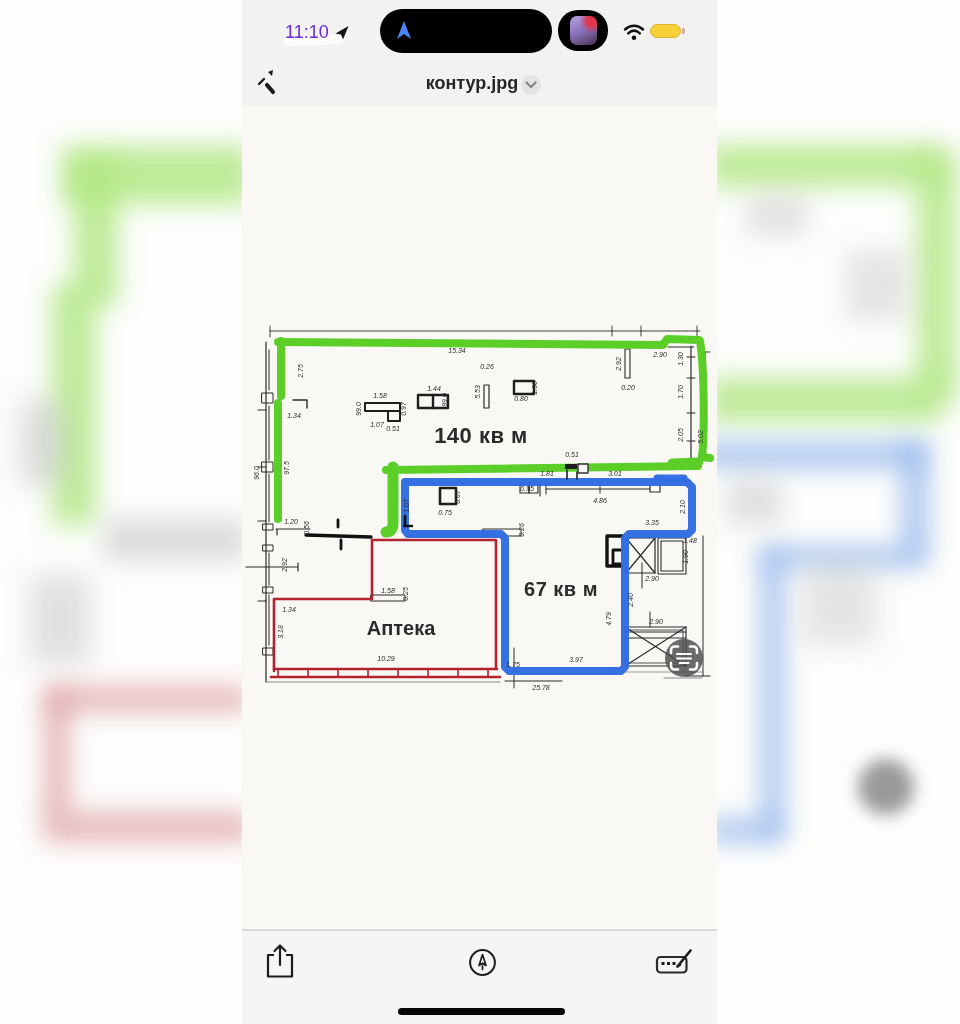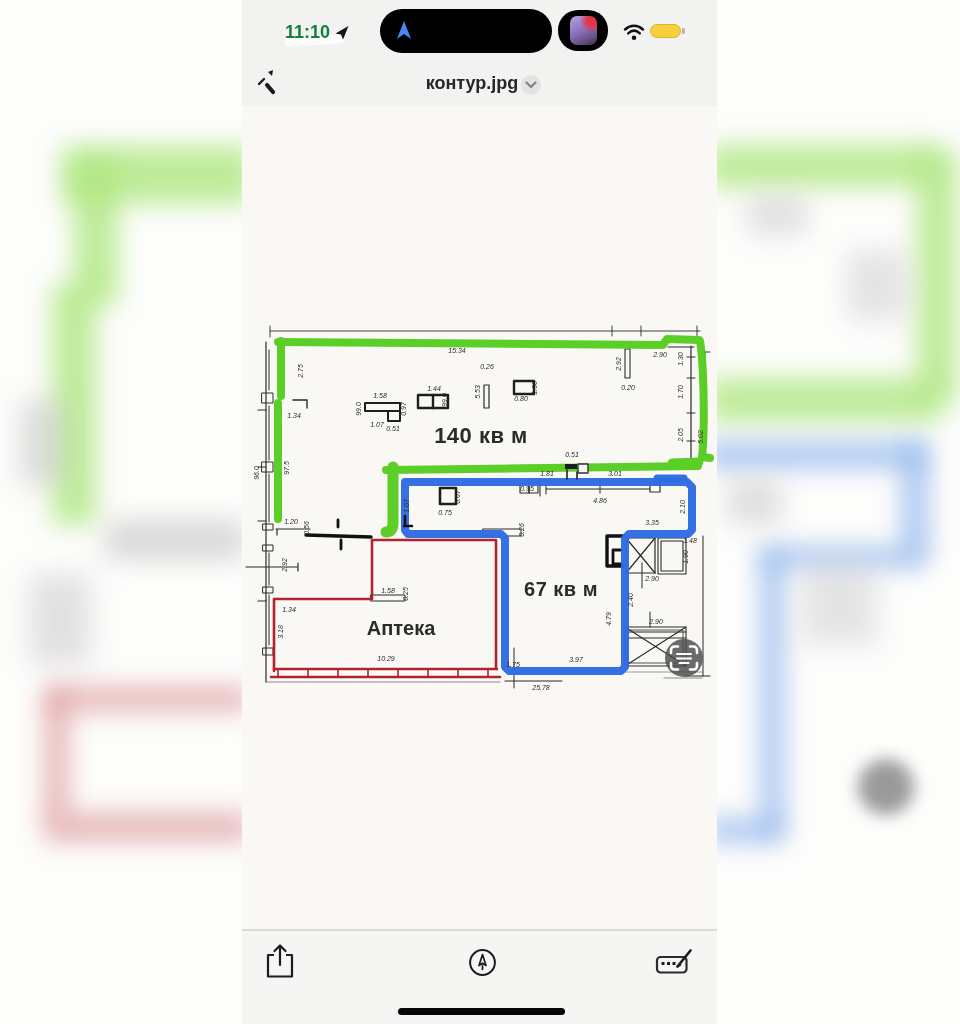--- a/index.html
+++ b/index.html
@@ -66,21 +66,21 @@
 
   <div class="abs" style="left:42px;top:36px;width:60px;height:9px;background:rgba(255,255,255,0.75);border-radius:5px;transform:rotate(-3deg);"></div>
 
 
   <svg class="abs" style="left:14px;top:68px;" width="22" height="30" viewBox="0 0 22 30">
     <path d="M12 4 L16 8 L17 2 Z" fill="#1a1a1a"></path>
     <path d="M3 16 L8 11" stroke="#1a1a1a" stroke-width="2.4" stroke-linecap="round" fill="none"></path>
     <path d="M11 17 L17 24" stroke="#1a1a1a" stroke-width="4.2" stroke-linecap="round" fill="none"></path>
   </svg>
 
-  <div class="abs" style="left:43px;top:22px;font-size:18px;font-weight:bold;color:#15803d;text-align:center;">11:10</div>
+  <div class="abs" style="left:43px;top:22px;font-size:18px;font-weight:normal;color:#6d28d9;text-align:center;">11:10</div>
 
   <svg class="abs" style="left:92px;top:25px;" width="16" height="16" viewBox="0 0 16 16">
     <path d="M1.5 8.5 L14.5 1 L9 14.5 L7 9.5 Z" fill="#141414"></path>
   </svg>
 
   <div class="abs" style="left:138px;top:9px;width:172px;height:44px;background:#000;border-radius:22px;"></div>
 
   <svg class="abs" style="left:152px;top:20px;" width="20" height="22" viewBox="0 0 20 22">
     <path d="M10 1 L17 19 L10 14 L3 19 Z" fill="#4a86f7"></path>
   </svg>

